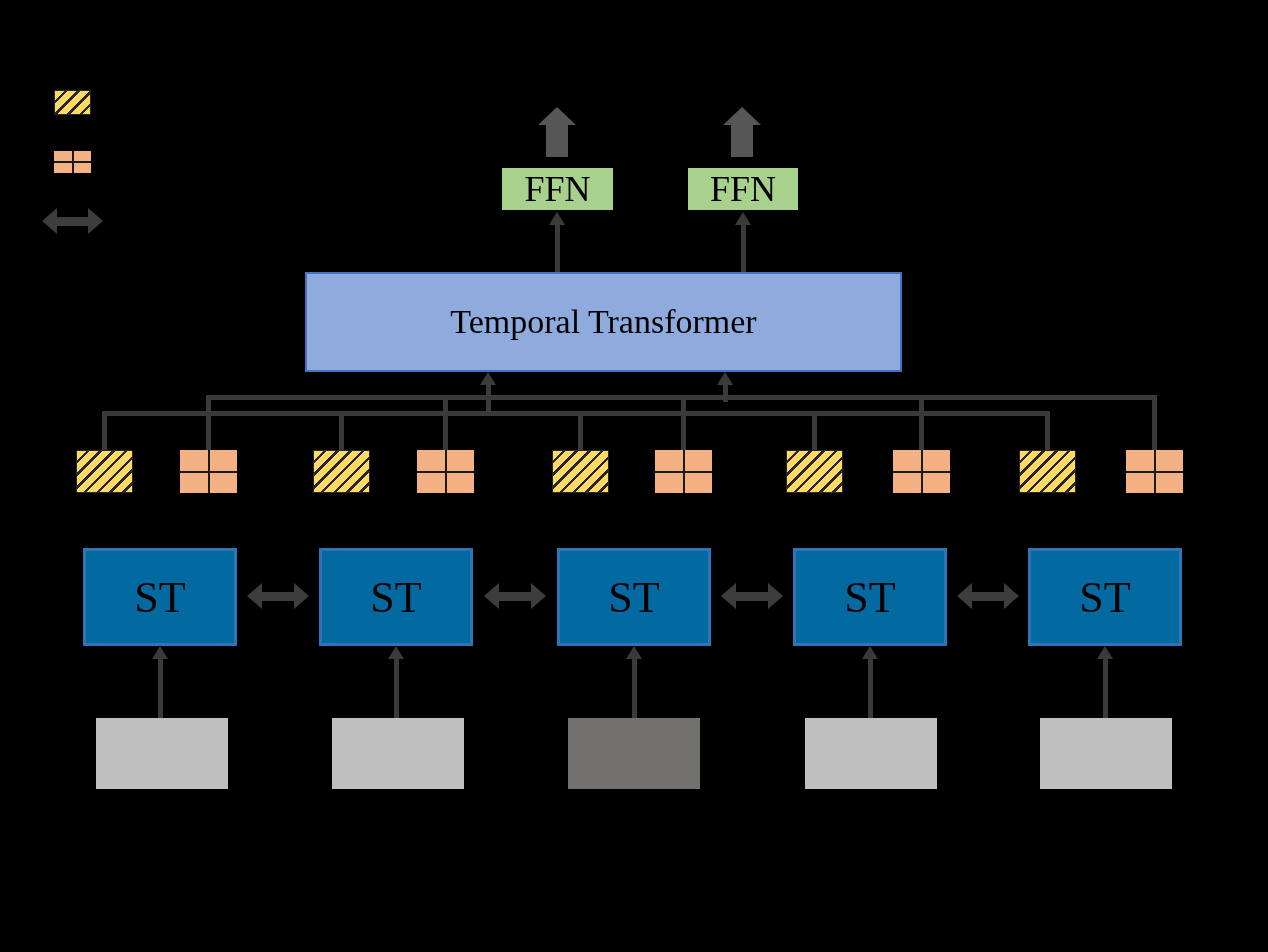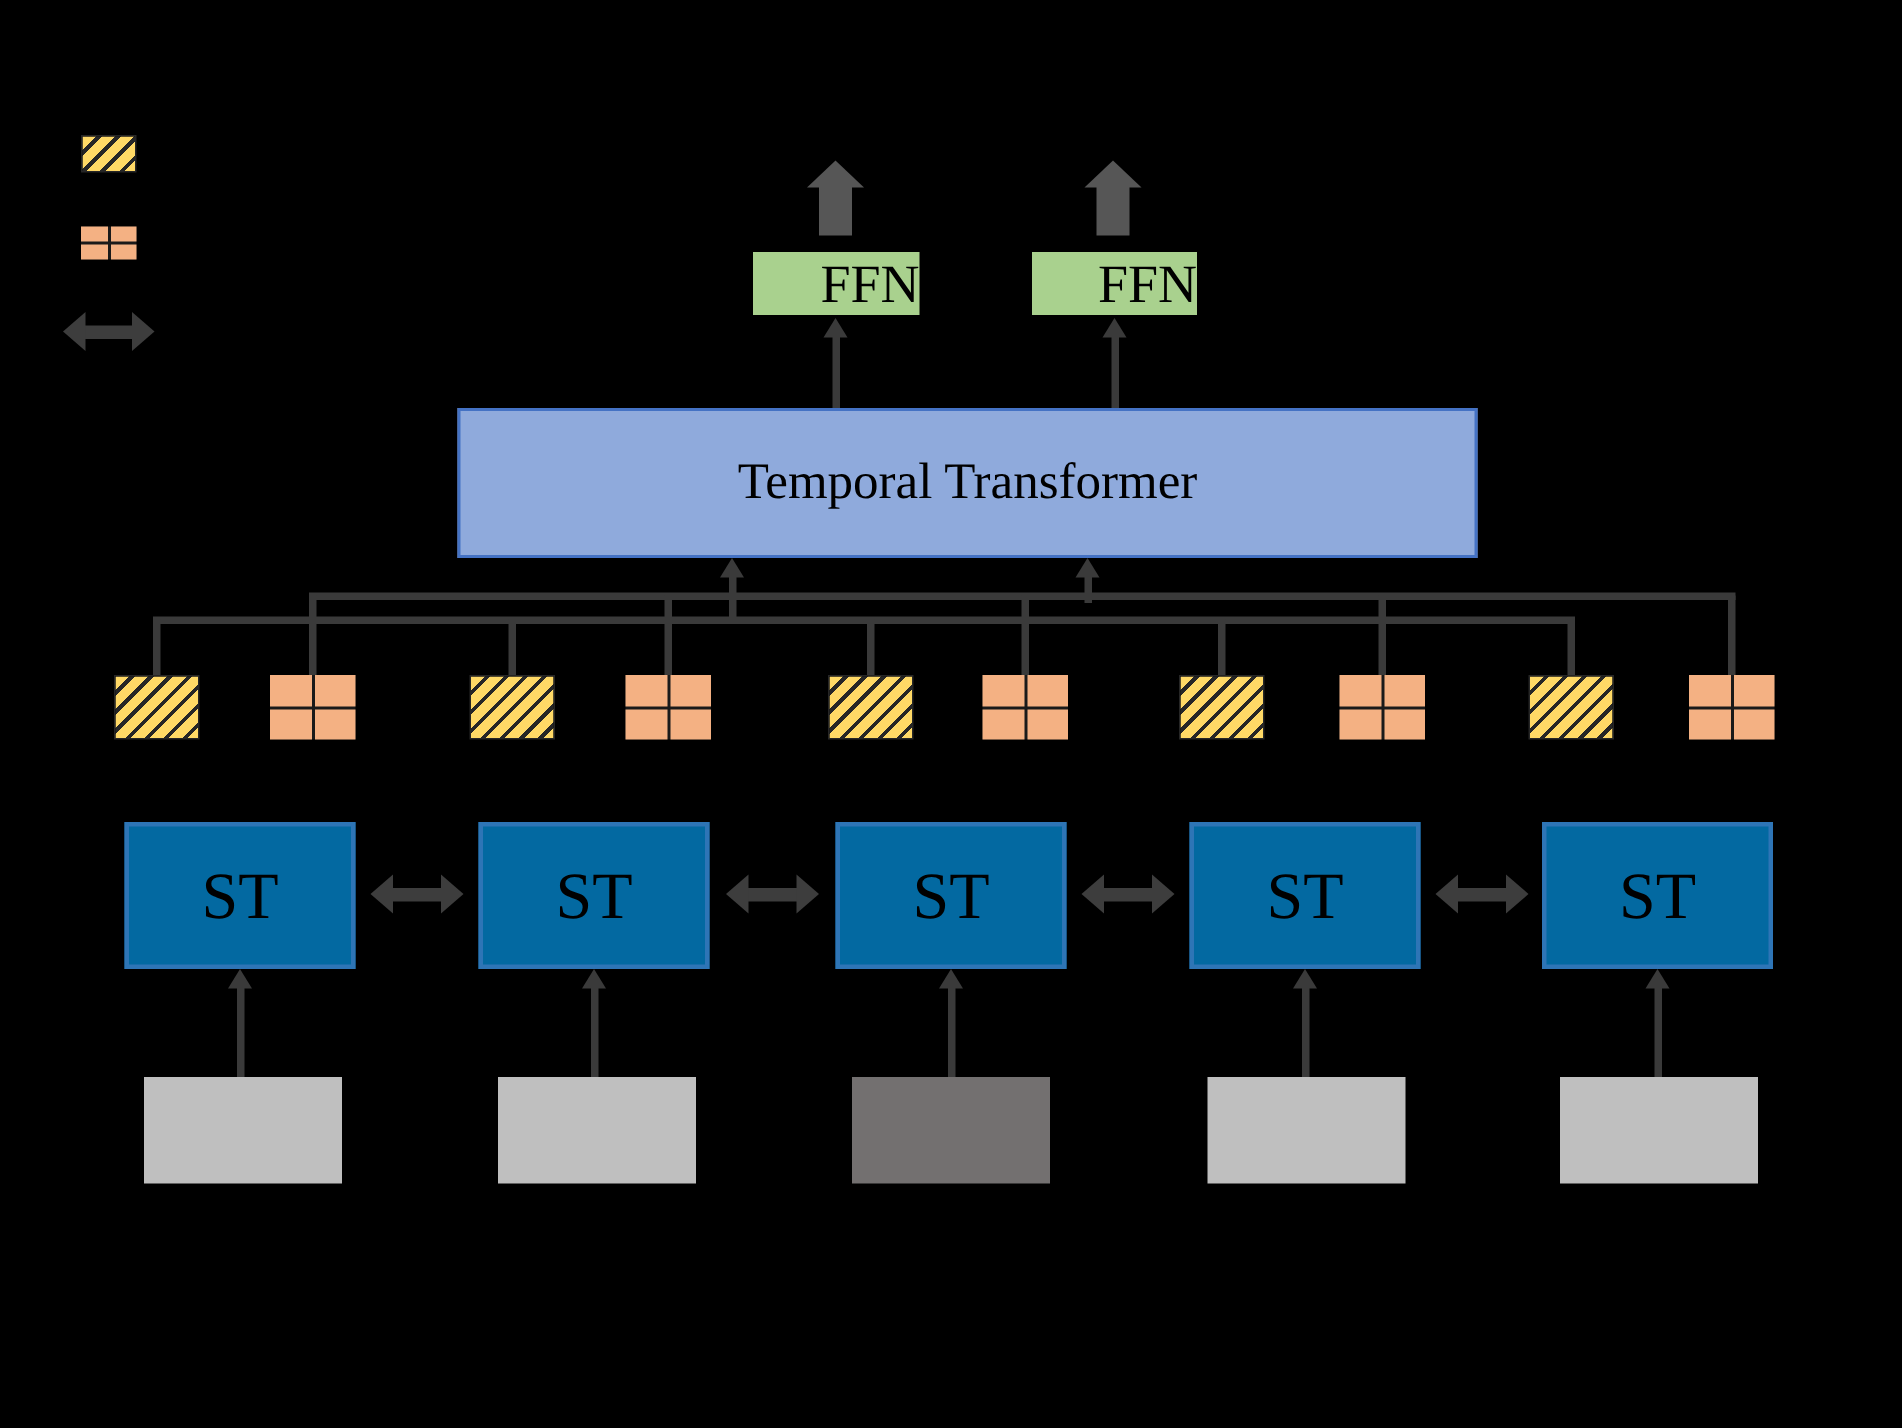--- a/index.html
+++ b/index.html
@@ -19,21 +19,21 @@
     gap:2px;background:#1a1a1a;
   }
   .gridtok>div{background:#F4B183;}
 
   
   .tt-box{
     background:#8FAADC;border:2.5px solid #4472C4;box-sizing:border-box;
     display:flex;align-items:center;justify-content:center;font-size:34px;
   }
   .ffn-box{
-    background:#A9D18E;display:flex;align-items:center;justify-content:flex-end;
+    background:#A9D18E;display:flex;align-items:center;justify-content:center;
     font-size:36px;
   }
   .st-box{
     background:#0369a1;border:3px solid #2E75B6;box-sizing:border-box;
     display:flex;align-items:center;justify-content:center;font-size:44px;
   }
   .frame-light{background:#BFBFBF;}
   .frame-dark{background:#737070;}
 
   
@@ -96,21 +96,21 @@
 
   <div class="tarrow" style="left:548px;top:212px;height:60px;">
     <div class="stem"></div>
     <div class="head"></div>
   </div>
   <div class="tarrow" style="left:734px;top:212px;height:60px;">
     <div class="stem"></div>
     <div class="head"></div>
   </div>
 
-  <div class="abs tt-box" style="left:305px;top:272px;width:680px;height:100px;">
+  <div class="abs tt-box" style="left:305px;top:272px;width:597px;height:100px;">
     <span>Temporal Transformer</span>
   </div>
 
   <div class="tarrow" style="left:479px;top:372px;height:44px;">
     <div class="stem"></div>
     <div class="head"></div>
   </div>
   <div class="tarrow" style="left:716px;top:372px;height:30px;">
     <div class="stem"></div>
     <div class="head"></div>

